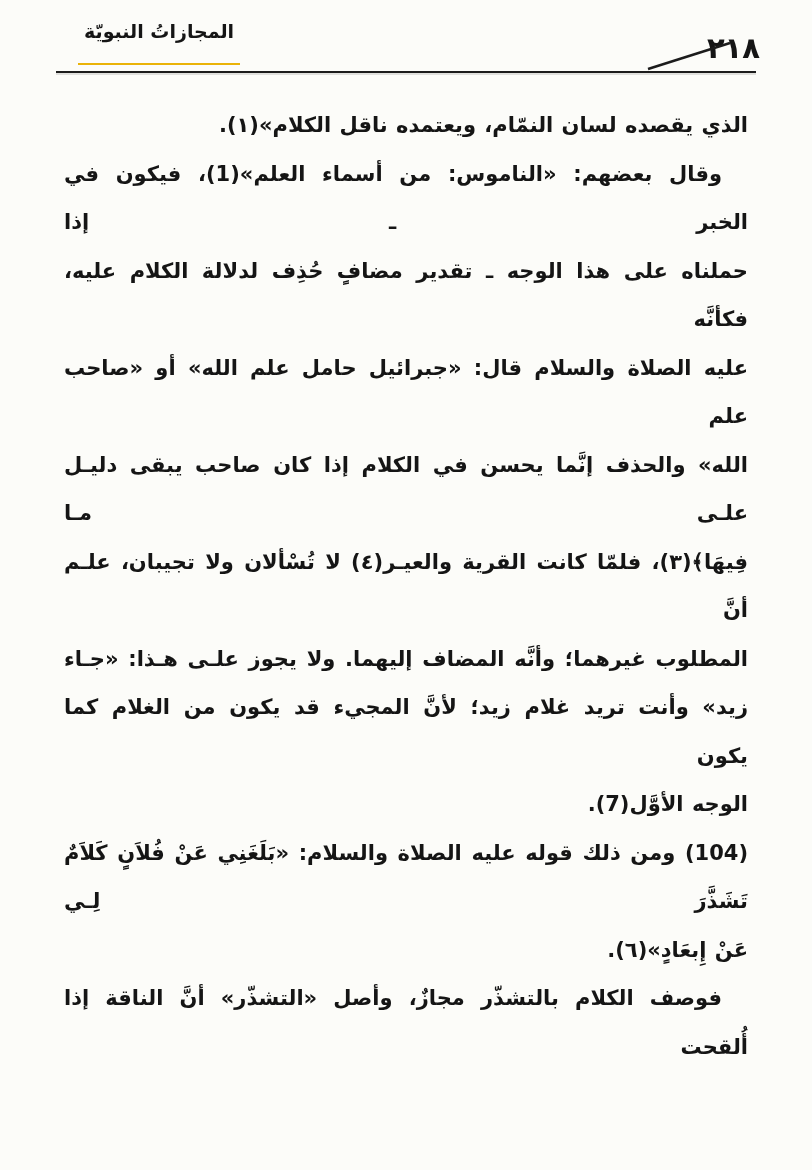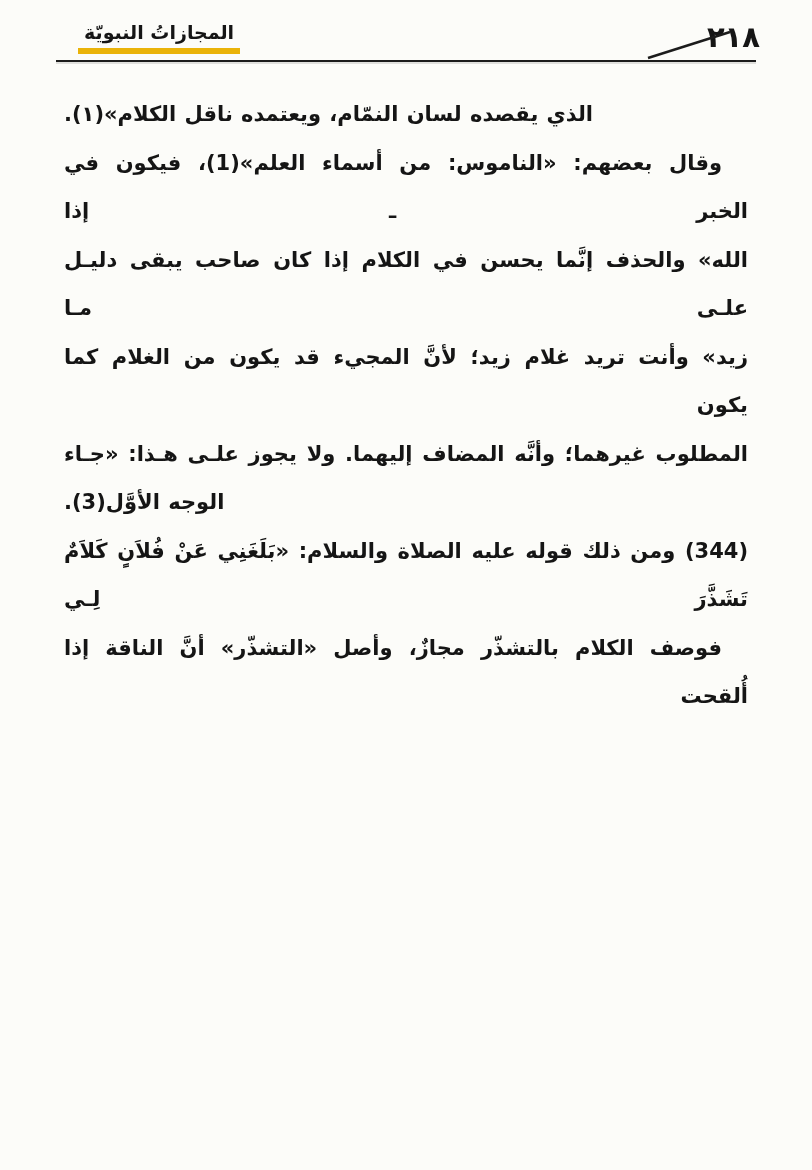--- a/index.html
+++ b/index.html
@@ -37,42 +37,42 @@
     position: absolute;
     right: 28px;
     bottom: -6px;
     width: 86px;
     height: 32px;
     overflow: visible;
   }
   .book-title {
     font-size: 19px;
     font-weight: 700;
-    border-bottom: 6px solid #eab308;
-    padding: 0 6px 5px 6px;
+    border-bottom: 2px solid #eab308;
+    padding: 0 6px 21px 6px;
   }
   .header-rule {
     height: 2px;
     background: #1c1c1c;
     margin: 0 56px;
     box-shadow: 0 2px 0 rgba(28,28,28,.12);
   }
   
   .body-text {
     padding: 28px 64px 0 64px;
   }
   .line {
     font-size: 21px;
     font-weight: 700;
     line-height: 48.5px;
     white-space: normal;
     word-spacing: 1px;
   }
   .j { text-align: justify; text-align-last: justify; }
-  .e { text-align: left; }
+  .e { text-align: right; }
   .ind { text-indent: 26px; }
 </style>
 </head>
 <body>
 
 <div class="page">
 
   <div class="header">
     <div class="pagenum-wrap">
       <svg class="pagenum-slash" viewBox="0 0 86 32" xmlns="http://www.w3.org/2000/svg">
@@ -81,22 +81,26 @@
       <span class="pagenum">٢١٨</span>
     </div>
     <div class="book-title">المجازاتُ النبويّة</div>
   </div>
 
   <div class="header-rule"></div>
 
   <div class="body-text">
     <div class="line e">الذي يقصده لسان النمّام، ويعتمده ناقل الكلام»(١).</div>
     <div class="line j ind">وقال بعضهم: «الناموس: من أسماء العلم»(1)، فيكون في الخبر ـ إذا</div>
+    <div class="line j">حملناه على هذا الوجه ـ تقدير مضافٍ حُذِف لدلالة الكلام عليه، فكأنَّه</div>
+    <div class="line j">عليه الصلاة والسلام قال: «جبرائيل حامل علم الله» أو «صاحب علم</div>
     <div class="line j">الله» والحذف إنَّما يحسن في الكلام إذا كان صاحب يبقى دليـل علـى مـا</div>
+    <div class="line j">فِيهَا﴾(٣)، فلمّا كانت القرية والعيـر(٤) لا تُسْألان ولا تجيبان، علـم أنَّ</div>
+    <div class="line j">المطلوب غيرهما؛ وأنَّه المضاف إليهما. ولا يجوز علـى هـذا: «جـاء</div>
     <div class="line j">زيد» وأنت تريد غلام زيد؛ لأنَّ المجيء قد يكون من الغلام كما يكون</div>
-    <div class="line j">المطلوب غيرهما؛ وأنَّه المضاف إليهما. ولا يجوز علـى هـذا: «جـاء</div>
-    <div class="line e">الوجه الأوَّل(3).</div>
-    <div class="line j">(344) ومن ذلك قوله عليه الصلاة والسلام: «بَلَغَنِي عَنْ فُلاَنٍ كَلاَمٌ تَشَذَّرَ لِـي</div>
+    <div class="line e">الوجه الأوَّل(7).</div>
+    <div class="line j">(104) ومن ذلك قوله عليه الصلاة والسلام: «بَلَغَنِي عَنْ فُلاَنٍ كَلاَمٌ تَشَذَّرَ لِـي</div>
+    <div class="line e">عَنْ إِبعَادٍ»(٦).</div>
     <div class="line j ind">فوصف الكلام بالتشذّر مجازٌ، وأصل «التشذّر» أنَّ الناقة إذا أُلقحت</div>
 
   </div>
 
 </div>
 
 </body></html>

